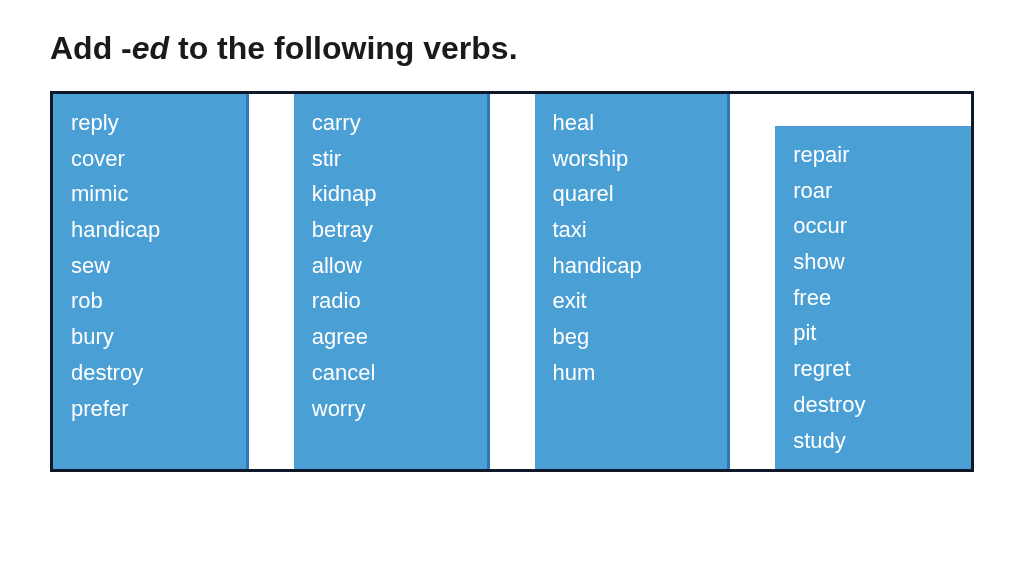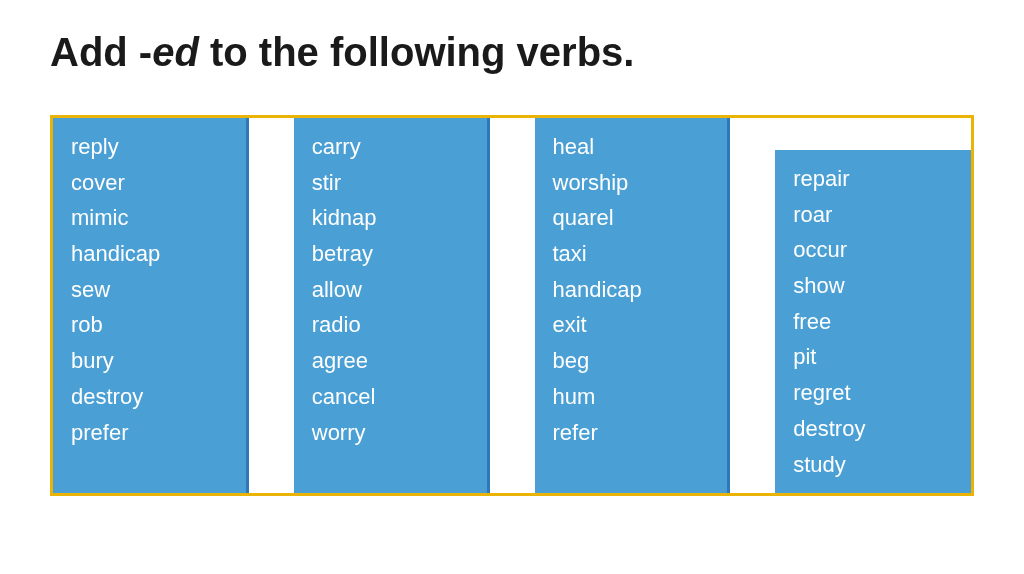--- a/index.html
+++ b/index.html
@@ -13,34 +13,34 @@
       font-family: Arial, sans-serif;
       width: 1024px;
       height: 574px;
       overflow: hidden;
       display: flex;
       flex-direction: column;
       padding: 30px 50px 30px 50px;
     }
 
     .page-title {
-      font-size: 40px;
+      font-size: 32px;
       font-weight: bold;
       color: #1a1a1a;
-      margin-bottom: 40px;
+      margin-bottom: 24px;
     }
 
     .page-title em {
       font-style: italic;
     }
 
     .verb-table {
       display: grid;
       grid-template-columns: repeat(4, 1fr);
-      border: 3px solid #eab308;
+      border: 3px solid #0f172a;
       width: 100%;
       gap: 45px;
     }
 
     .column {
       background-color: #4a9fd4;
       padding: 14px 18px;
       display: flex;
       flex-direction: column;
       gap: 6px;
@@ -91,21 +91,20 @@
     </div>
     <div class="column">
       <span class="verb-word">heal</span>
       <span class="verb-word">worship</span>
       <span class="verb-word">quarel</span>
       <span class="verb-word">taxi</span>
       <span class="verb-word">handicap</span>
       <span class="verb-word">exit</span>
       <span class="verb-word">beg</span>
       <span class="verb-word">hum</span>
-      <span class="verb-word">refer</span>
     </div>
     <div class="column">
       <span class="verb-word">repair</span>
       <span class="verb-word">roar</span>
       <span class="verb-word">occur</span>
       <span class="verb-word">show</span>
       <span class="verb-word">free</span>
       <span class="verb-word">pit</span>
       <span class="verb-word">regret</span>
       <span class="verb-word">destroy</span>

